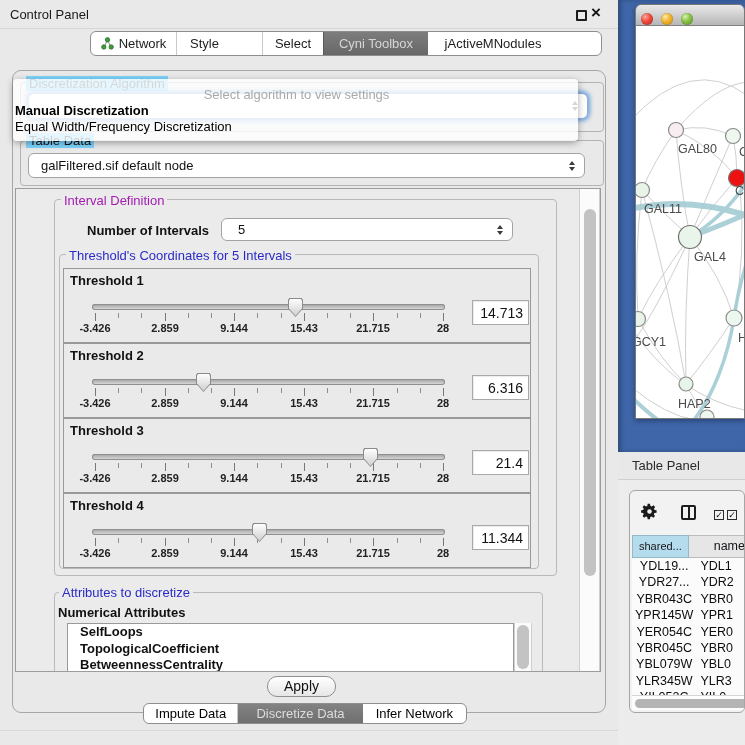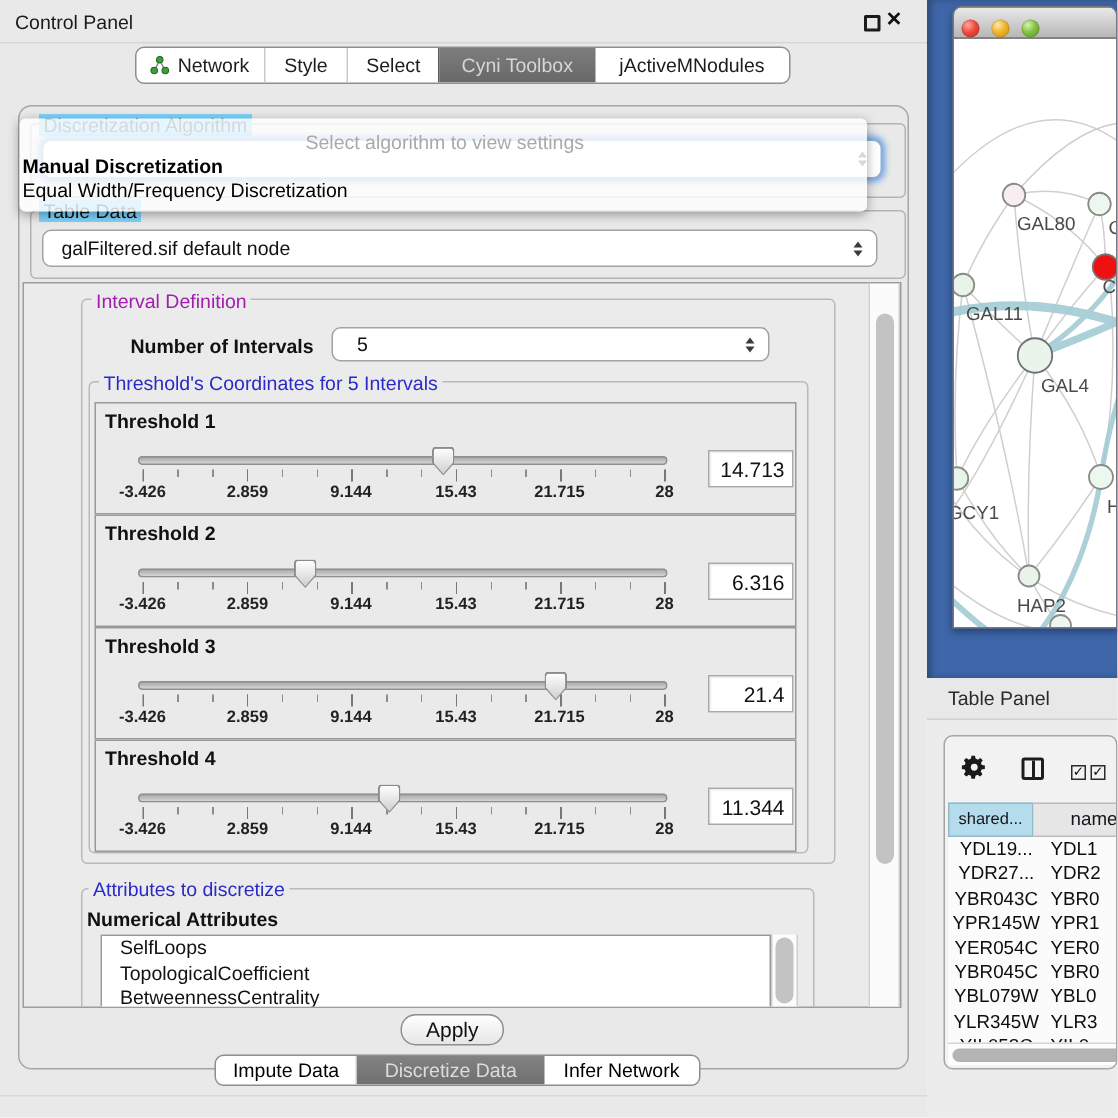--- a/index.html
+++ b/index.html
@@ -7,21 +7,21 @@
 #app { position:relative; width:745px; height:745px; background:#e9e9e9; }
 .abs { position:absolute; }
 
 
 #cp-title { left:10px; top:7px; font-size:13px; color:#1a1a1a; }
 #cp-topline { left:0; top:28px; width:618px; height:1px; background:#d7d7d7; }
 #float-icon { left:576px; top:10px; width:11px; height:11px; border:2px solid #1b1b1b; border-radius:1px; }
 #close-icon { left:591px; top:3px; font-size:17px; font-weight:bold; color:#111; }
 
 
-#tabbar { left:90px; top:31px; width:437px; height:25px; background:#fff; border:1px solid #8e8e8e; border-radius:6px; display:flex; overflow:hidden; }
+#tabbar { left:90px; top:31px; width:512px; height:25px; background:#fff; border:1px solid #8e8e8e; border-radius:6px; display:flex; overflow:hidden; }
 .tab { display:flex; align-items:center; justify-content:center; font-size:13px; color:#1c1c1c; border-left:1px solid #c9c9c9; }
 .tab:first-child { border-left:none; }
 .tab.dark { background:linear-gradient(#7d7d7d,#686868); color:#d6d6d6; border-left:1px solid #5a5a5a; }
 .tab.after-dark { border-left:none; }
 
 
 #outer-panel { left:12px; top:70px; width:594px; height:643px; border:1px solid #a6a6a6; border-radius:9px; background:#e9e9e9; }
 
 .groupbox { border:1px solid #b3b3b3; border-radius:4px; }
 .group-title { font-size:13px; background:#7dd3fc; padding:0 3px; }
@@ -47,21 +47,21 @@
 .th-label { position:absolute; left:6px; top:4px; font-size:13px; font-weight:bold; color:#111; }
 .track { position:absolute; left:28px; top:35px; width:353px; height:6px; border-radius:3px; background:linear-gradient(#9e9e9e,#e0e0e0); box-shadow:inset 0 0 0 1px #8f8f8f; }
 .thumb { position:absolute; top:29px; width:15px; height:19px; clip-path:polygon(8% 0,92% 0,100% 10%,100% 55%,50% 100%,0 55%,0 10%); background:#8b8b8b; }
 .thumb .inn { position:absolute; left:1px; top:1px; right:1px; bottom:1px; clip-path:polygon(8% 0,92% 0,100% 10%,100% 55%,50% 100%,0 55%,0 10%); background:linear-gradient(#fefefe,#cfcfcf); }
 .ticks-minor { position:absolute; left:31px; top:44px; width:350px; height:5px; background:repeating-linear-gradient(to right,#8d8d8d 0 1px,transparent 1px 23.2px); }
 .ticks-major { position:absolute; left:31px; top:44px; width:350px; height:8px; background:repeating-linear-gradient(to right,#777 0 1px,transparent 1px 69.6px); }
 .tick-lab { position:absolute; top:53px; width:60px; text-align:center; font-size:11px; font-weight:bold; color:#222; }
 .val-box { position:absolute; left:408px; top:31px; width:57px; height:25px; background:#fff; border:1px solid #a8a8a8; box-shadow:inset 1px 1px 1px rgba(0,0,0,0.08); font-size:14px; color:#111; text-align:right; line-height:24px; padding-right:5px; }
 
 
-#attr-list { position:absolute; left:51px; top:434px; width:447px; height:60px; background:#fff; border:1px solid #999; overflow:hidden; font-size:13px; color:#111; }
+#attr-list { position:absolute; left:51px; top:434px; width:447px; height:60px; background:#fff; border:1px solid #999; overflow:hidden; font-size:13px; color:#111;font-weight:bold; }
 #attr-list .li { padding-left:12px; height:16.5px; line-height:16.5px; }
 
 
 .sb-gutter-v { position:absolute; background:#fbfbfb; border-left:1px solid #cfcfcf; border-right:1px solid #cfcfcf; }
 .sb-thumb-v { position:absolute; border-radius:6px; background:#c3c3c3; }
 
 
 #apply-btn { left:267px; top:676px; width:69px; height:21px; background:linear-gradient(#ffffff,#e6e6e6); border:1px solid #8f8f8f; border-radius:10px; font-size:14px; color:#111; text-align:center; line-height:19px; }
 #bottom-line { left:0; top:730px; width:618px; height:1px; background:#d9d9d9; }
 #bottom-tabbar { left:143px; top:703px; width:324px; height:21px; background:#fff; border:1px solid #8e8e8e; border-radius:6px; display:flex; overflow:hidden; z-index:5; }
@@ -116,21 +116,21 @@
         <line x1="6.5" y1="3" x2="10" y2="10" stroke="#888" stroke-width="1"></line>
         <circle cx="6.5" cy="2.8" r="2.2" fill="#3f9c3f" stroke="#1e6b1e" stroke-width="0.7"></circle>
         <circle cx="2.8" cy="10" r="2.2" fill="#3f9c3f" stroke="#1e6b1e" stroke-width="0.7"></circle>
         <circle cx="10.2" cy="10" r="2.2" fill="#3f9c3f" stroke="#1e6b1e" stroke-width="0.7"></circle>
       </svg>
       <span>Network</span>
     </div>
     <div class="tab" style="width:56px;">
         <span>Style</span>
       </div>
-    <div class="tab" style="width:61px;">
+    <div class="tab" style="width:61px;margin-left:30px;">
         <span>Select</span>
       </div>
     <div class="tab dark" style="width:105px;">
         <span>Cyni Toolbox</span>
       </div>
     <div class="tab after-dark" style="width:130px;">
         <span>jActiveMNodules</span>
       </div>
   </div>
 

